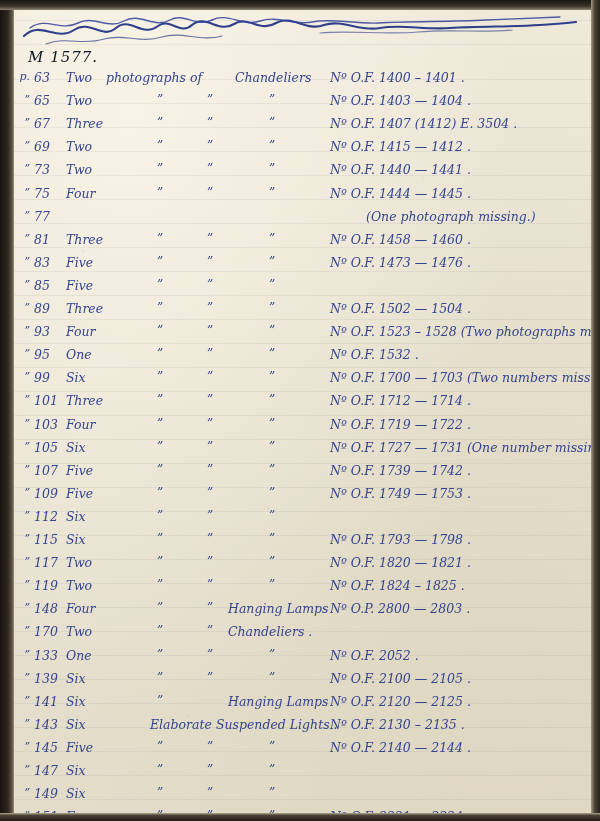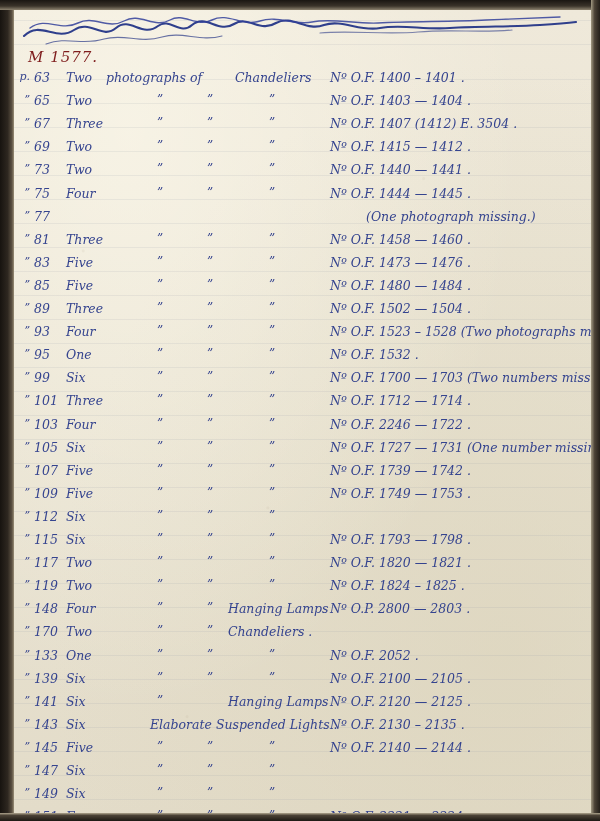--- a/index.html
+++ b/index.html
@@ -97,21 +97,21 @@
     left: 14px; top: 10px;
     width: 577px; height: 803px;
     color: #2f3f8c;
   }
   .heading {
     position: absolute;
     left: 14px; top: 38px;
     font-family: "DejaVu Serif", serif;
     font-style: italic;
     font-size: 15px;
-    color: #7f1d1d;
+    color: #0f172a;
     letter-spacing: 1px;
   }
   .row {
     position: absolute;
     left: 0;
     width: 577px;
     height: 22px;
     font-style: italic;
     font-size: 12.5px;
     color: #35448f;
@@ -237,21 +237,20 @@
           <span class="c-d3 ditto">”</span>
           <span class="c-ref">Nº O.F. 1473 — 1476 .</span>
         </div>
         <div class="row" style="top: 267.9px;">
           <span class="c-mark small">”</span>
           <span class="c-num">85</span>
           <span class="c-count">Five</span>
           <span class="c-d1 ditto">”</span>
           <span class="c-d2 ditto">”</span>
           <span class="c-d3 ditto">”</span>
-          <span class="c-ref">Nº O.F. 1480 — 1484 .</span>
         </div>
         <div class="row" style="top: 291px;">
           <span class="c-mark small">”</span>
           <span class="c-num">89</span>
           <span class="c-count">Three</span>
           <span class="c-d1 ditto">”</span>
           <span class="c-d2 ditto">”</span>
           <span class="c-d3 ditto">”</span>
           <span class="c-ref">Nº O.F. 1502 — 1504 .</span>
         </div>
@@ -291,21 +290,21 @@
           <span class="c-d3 ditto">”</span>
           <span class="c-ref">Nº O.F. 1712 — 1714 .</span>
         </div>
         <div class="row" style="top: 406.5px;">
           <span class="c-mark small">”</span>
           <span class="c-num">103</span>
           <span class="c-count">Four</span>
           <span class="c-d1 ditto">”</span>
           <span class="c-d2 ditto">”</span>
           <span class="c-d3 ditto">”</span>
-          <span class="c-ref">Nº O.F. 2246 — 1722 .</span>
+          <span class="c-ref">Nº O.F. 1719 — 1722 .</span>
         </div>
         <div class="row" style="top: 429.6px;">
           <span class="c-mark small">”</span>
           <span class="c-num">105</span>
           <span class="c-count">Six</span>
           <span class="c-d1 ditto">”</span>
           <span class="c-d2 ditto">”</span>
           <span class="c-d3 ditto">”</span>
           <span class="c-ref">Nº O.F. 1727 — 1731 (One number missing).</span>
         </div>

